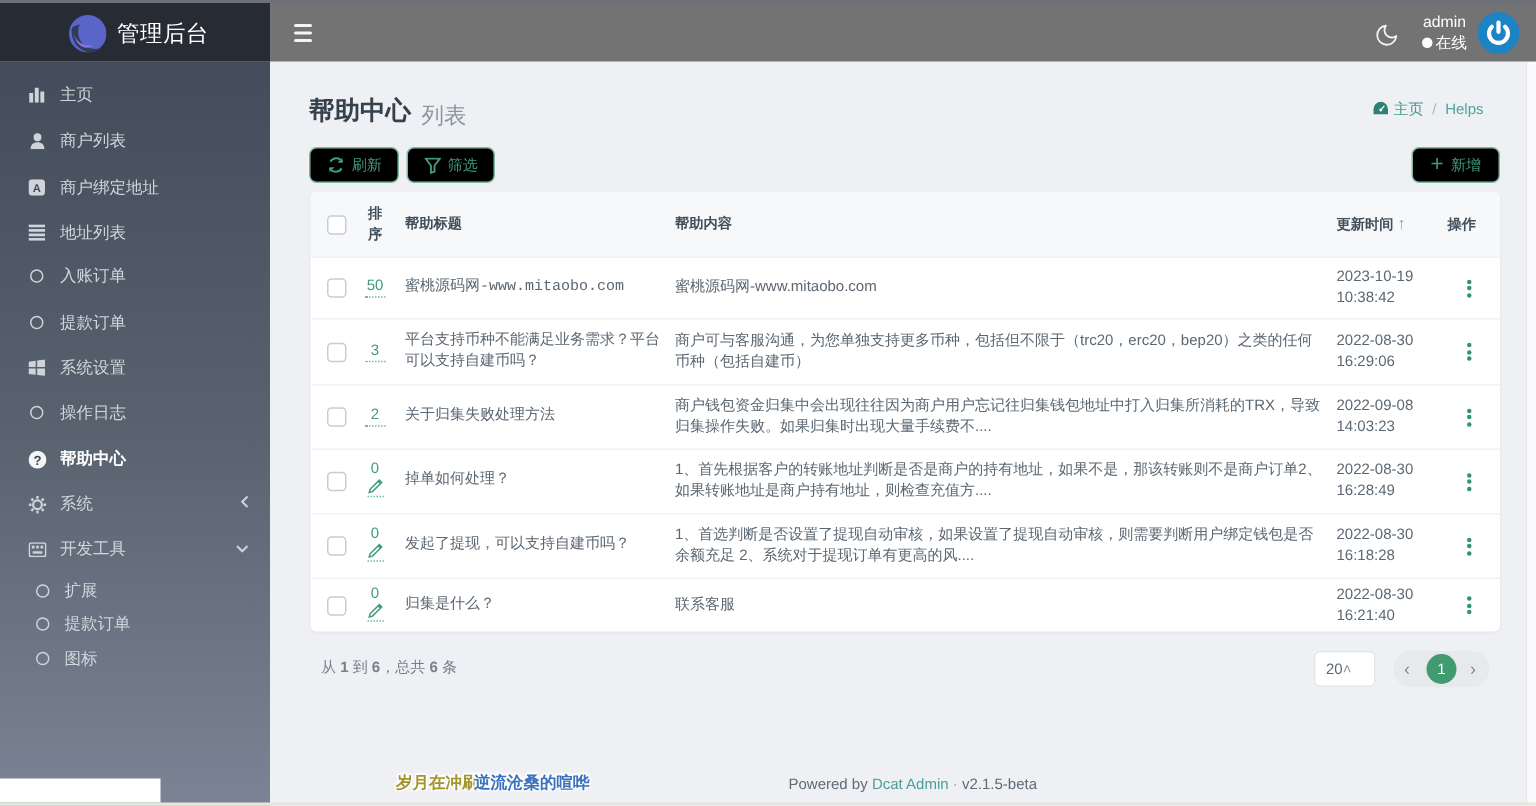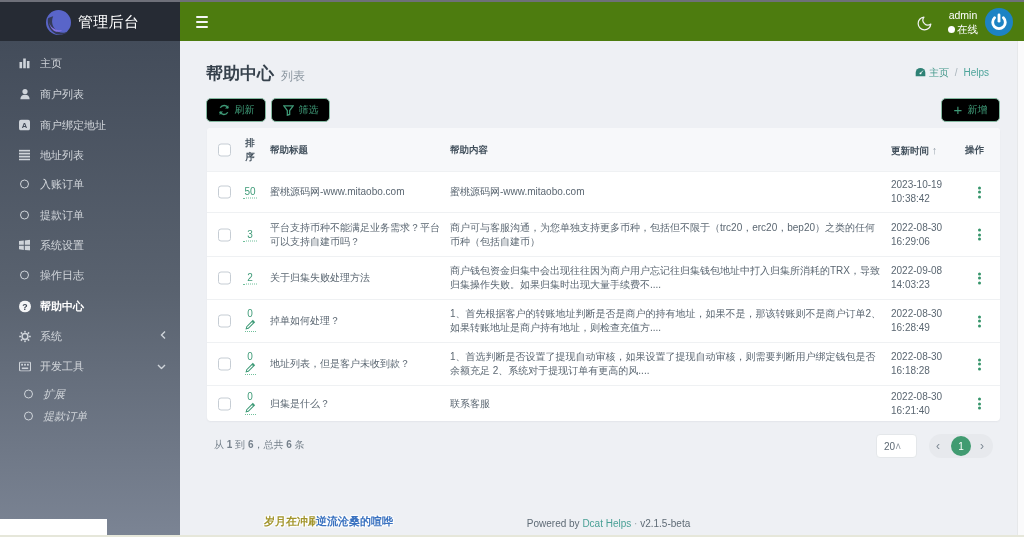--- a/index.html
+++ b/index.html
@@ -1,52 +1,52 @@
 <!DOCTYPE html>
 <html><head>
 <meta charset="utf-8">
 <style>
   * { margin:0; padding:0; box-sizing:border-box; }
   html,body { width:1024px; height:537px; overflow:hidden; font-family:"Liberation Sans",sans-serif; -webkit-font-smoothing:antialiased; }
   body { position:relative; background:#eef0f4; }
   .topstrip { position:absolute; left:0; top:0; width:1024px; height:2px; background:#6e7079; z-index:30; }
-  .nav { position:absolute; left:0; top:2px; width:1024px; height:39px; background:#4d7c0f; z-index:20; }
+  .nav { position:absolute; left:0; top:2px; width:1024px; height:39px; background:#737373; z-index:20; }
   .brand { position:absolute; left:0; top:0; width:180px; height:39px; background:#262b34; }
   .brand svg { position:absolute; left:46px; top:8px; }
   .brand .t { position:absolute; left:78px; top:11px; color:#fff; font-size:15px; letter-spacing:0.3px; }
   .burger { position:absolute; left:196px; top:14px; width:12px; }
   .burger div { height:2px; background:#f4f5f6; margin-bottom:3px; border-radius:1px; }
   .moon { position:absolute; left:916px; top:13px; }
   .uinf { position:absolute; left:946px; top:6px; width:34px; text-align:center; color:#fff; font-size:10.5px; line-height:14px; }
   .uinf .dot { display:inline-block; width:7px; height:7px; border-radius:50%; background:#fff; margin-right:2px; }
   .pwr { position:absolute; left:985px; top:6px; }
   .sidebar { position:absolute; left:0; top:41px; width:180px; height:496px;
      background:linear-gradient(180deg,#434c5a 0%,#59626f 50%,#7b8494 100%); z-index:10; }
   .mi { position:absolute; left:0; width:180px; height:30px; color:#d2d6db; font-size:11px; }
   .mi .ic { position:absolute; left:18px; top:50%; transform:translateY(-50%); width:13px; height:13px; display:flex; align-items:center; justify-content:center; }
   .mi .tx { position:absolute; left:40px; top:50%; transform:translateY(-50%); white-space:nowrap; }
   .mi .ar { position:absolute; right:14px; top:50%; transform:translateY(-50%); font-size:10px; color:#c2c7cd; }
   .mi.active { color:#fff; font-weight:bold; }
   .sub .ic { left:22px; }
-  .sub .tx { left:43px;font-style:italic; }
+  .sub .tx { left:43px; }
   .co { width:9px; height:9px; border:1.3px solid #cfd4da; border-radius:50%; }
   .main { position:absolute; left:180px; top:41px; width:837px; height:496px; background:#eef0f4; }
   .ct-title { position:absolute; left:26px; top:21px; font-size:17px; font-weight:bold; color:#36414c; }
-  .ct-sub { position:absolute; left:101px; top:27px; font-size:12px; color:#8c97a1; }
+  .ct-sub { position:absolute; left:101px; top:27px; font-size:15px; color:#8c97a1; }
   .bc { position:absolute; right:28px; top:25px; font-size:10px; color:#44988b; }
   .bc .sep { color:#aab4bc; padding:0 3px; }
   .btn { position:absolute; height:24px; border:1px solid #83b8a0; border-radius:5px; background:#000000;
      color:#3f9b78; font-size:10px; display:flex; align-items:center; justify-content:center; gap:5px; }
   .card { position:absolute; left:27px; top:87px; width:793px; height:293px; background:#fff; border-radius:4px;
      box-shadow:0 1px 2px rgba(60,70,90,.06); overflow:hidden; }
   .thead { position:relative; height:43px; background:#f7f8fa; font-size:9.5px; font-weight:bold; color:#42505c; }
   .trow { position:relative; border-top:1px solid #eff1f3; font-size:10px; color:#5b6772;padding-left:44px; }
   .cb { position:absolute; left:11px; width:13px; height:13px; border:1px solid #c6cdd4; border-radius:3px; background:#fff; top:50%; transform:translateY(-50%); }
   .col-sort { position:absolute; left:30px; width:26px; text-align:center; color:#3f9b78; }
-  .col-title { position:absolute; left:63px; width:178px; line-height:14px; }
+  .col-title { position:absolute; left:63px; width:178px; line-height:14px;font-family:Liberation Mono, monospace; }
   .col-cont { position:absolute; left:243px; width:436px; line-height:14px; }
   .col-time { position:absolute; left:684px; width:80px; line-height:14px; }
   .dots { position:absolute; left:771px; top:50%; transform:translateY(-50%); width:3px; }
   .dots i { display:block; width:3px; height:3px; border-radius:50%; background:#35946a; margin:1.5px 0; }
   .vcenter { top:50%; transform:translateY(-50%); }
   .sortv { border-bottom:1px dotted #6fbf9a; padding-bottom:1px; display:inline-block; min-width:14px; }
   .pag-info { position:absolute; left:34px; top:397px; font-size:10px; color:#75808b; }
   .pag-info b { font-weight:bold; }
   .psel { position:absolute; left:696px; top:393px; width:41px; height:24px; background:#fff; border:1px solid #e4e7ea; border-radius:4px;
      font-size:10px; color:#5b6772; display:flex; align-items:center; justify-content:flex-start; padding:0 5px 0 7px; }
@@ -210,20 +210,26 @@
         <span class="co"></span>
       </span>
       <span class="tx">扩展</span>
     </div>
   <div class="mi sub" style="top:364px;height:22px">
       <span class="ic">
         <span class="co"></span>
       </span>
       <span class="tx">提款订单</span>
     </div>
+  <div class="mi sub" style="top:387px;height:22px">
+      <span class="ic">
+        <span class="co"></span>
+      </span>
+      <span class="tx">图标</span>
+    </div>
 </div>
 <div class="main">
   <div class="ct-title">帮助中心</div>
   <div class="ct-sub">列表</div>
   <div class="bc"><svg width="11" height="10" viewBox="0 0 16 14" style="vertical-align:-1px">
         <path d="M8 1 A7 7 0 0 0 1 8 L1 13 L15 13 L15 8 A7 7 0 0 0 8 1 Z" fill="#2e8175"></path>
         <circle cx="8" cy="9" r="1.4" fill="#fff"></circle>
         <path d="M8 9 L11.5 5" stroke="#fff" stroke-width="1.2"></path>
       </svg> 主页 <span class="sep">/</span> <span style="color:#4da49a">Helps</span></div>
   <div class="btn" style="left:26px;top:57px;width:60px"><svg width="12" height="12" viewBox="0 0 16 16">
@@ -292,21 +298,21 @@
           <i></i>
           <i></i>
           <i></i>
         </div>
     </div>
     <div class="trow" style="height:43px">
       <span class="cb"></span>
       <div class="col-sort vcenter"><span style="display:inline-block;line-height:11px">0</span><br><span style="display:inline-block;border-bottom:1px dotted #6fbf9a;padding-bottom:1px;line-height:10px"><svg width="11" height="11" viewBox="0 0 14 14" style="display:block">
               <path d="M1.5 12.5 L2.2 9.8 L10 2 L12 4 L4.2 11.8 Z M9 3 L11 5" fill="none" stroke="#3f9b78" stroke-width="1.3"></path>
             </svg></span></div>
-      <div class="col-title vcenter">地址列表，但是客户未收到款？</div>
+      <div class="col-title vcenter">发起了提现，可以支持自建币吗？</div>
       <div class="col-cont vcenter">1、首选判断是否设置了提现自动审核，如果设置了提现自动审核，则需要判断用户绑定钱包是否<br>余额充足 2、系统对于提现订单有更高的风....</div>
       <div class="col-time vcenter">2022-08-30<br>16:18:28</div>
       <div class="dots">
           <i></i>
           <i></i>
           <i></i>
         </div>
     </div>
     <div class="trow" style="height:36px">
       <span class="cb"></span>
@@ -327,17 +333,17 @@
   <div class="psel">
       <span>20</span>
       <span style="color:#8b949d;font-size:10px">˄</span>
     </div>
   <div class="ppill">
       <span class="pa" style="left:1px;width:16px;font-size:12px">‹</span>
       <span class="pc">1</span>
       <span class="pa" style="right:3px;width:16px;font-size:12px">›</span>
     </div>
   <div class="wm"><span class="g">岁月在冲刷</span><span class="b">逆流沧桑的喧哗</span></div>
-  <div class="pfoot">Powered by <span class="dc">Dcat Helps</span> <span style="color:#9aa4ad">·</span> v2.1.5-beta</div>
+  <div class="pfoot">Powered by <span class="dc">Dcat Admin</span> <span style="color:#9aa4ad">·</span> v2.1.5-beta</div>
 </div>
 <div class="rstrip"></div>
 <div class="statusbox"></div>
 <div class="bstrip"></div>
 
 </body></html>

